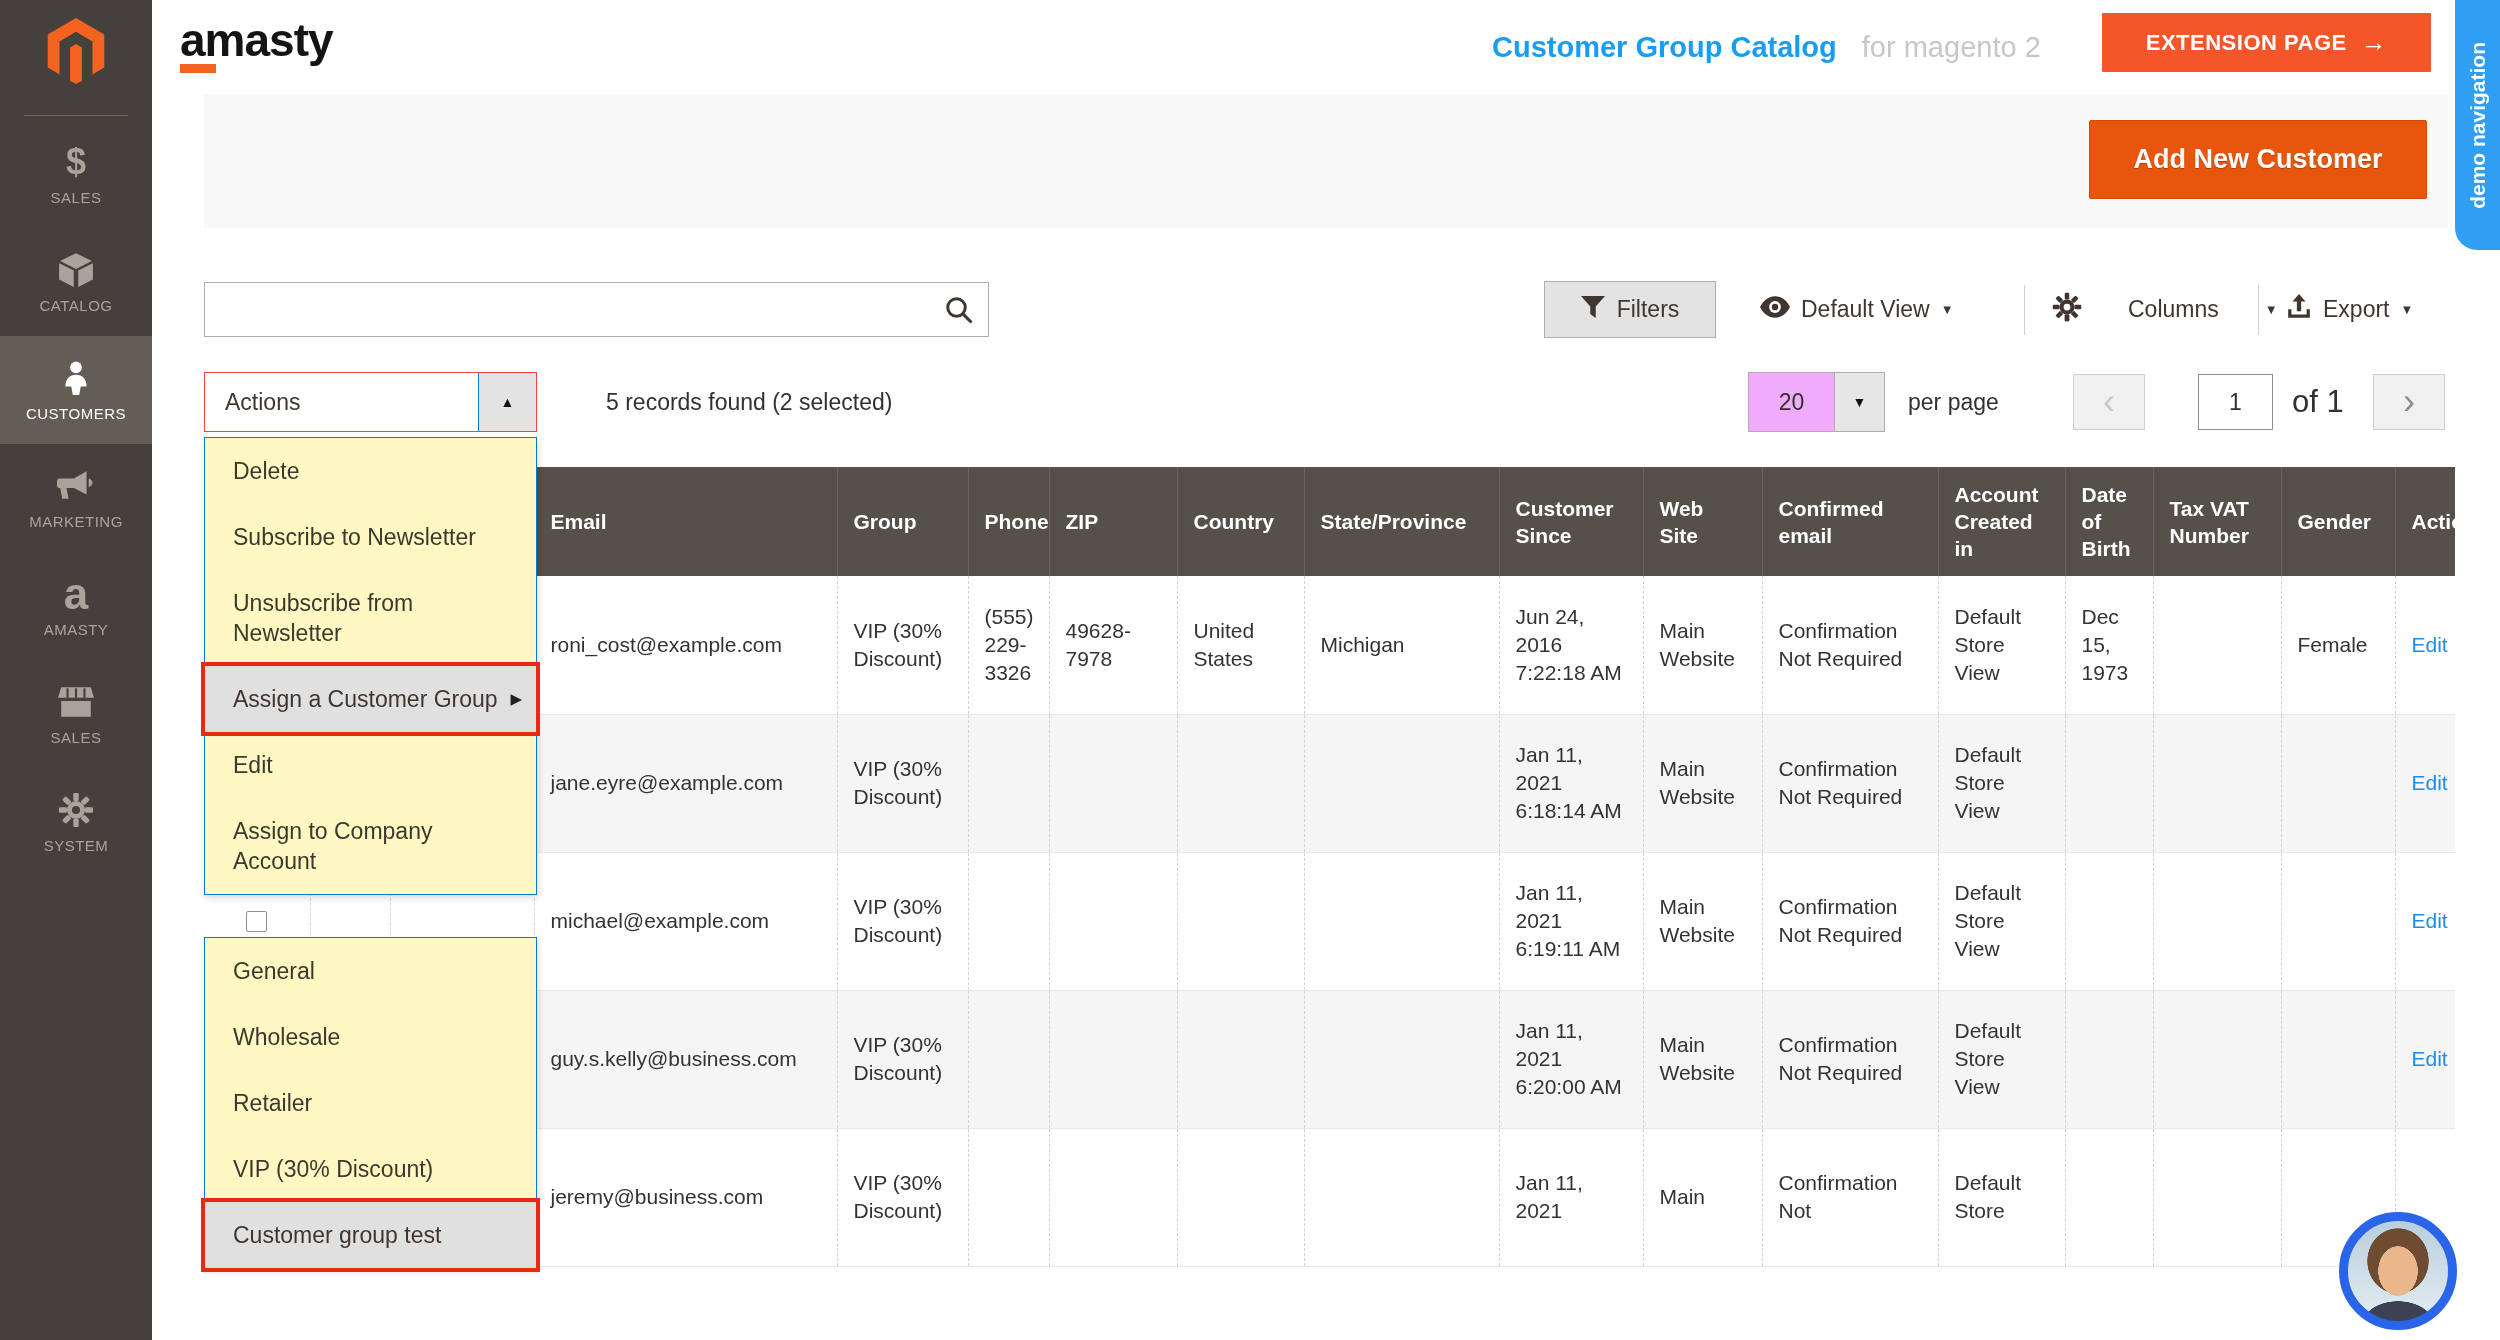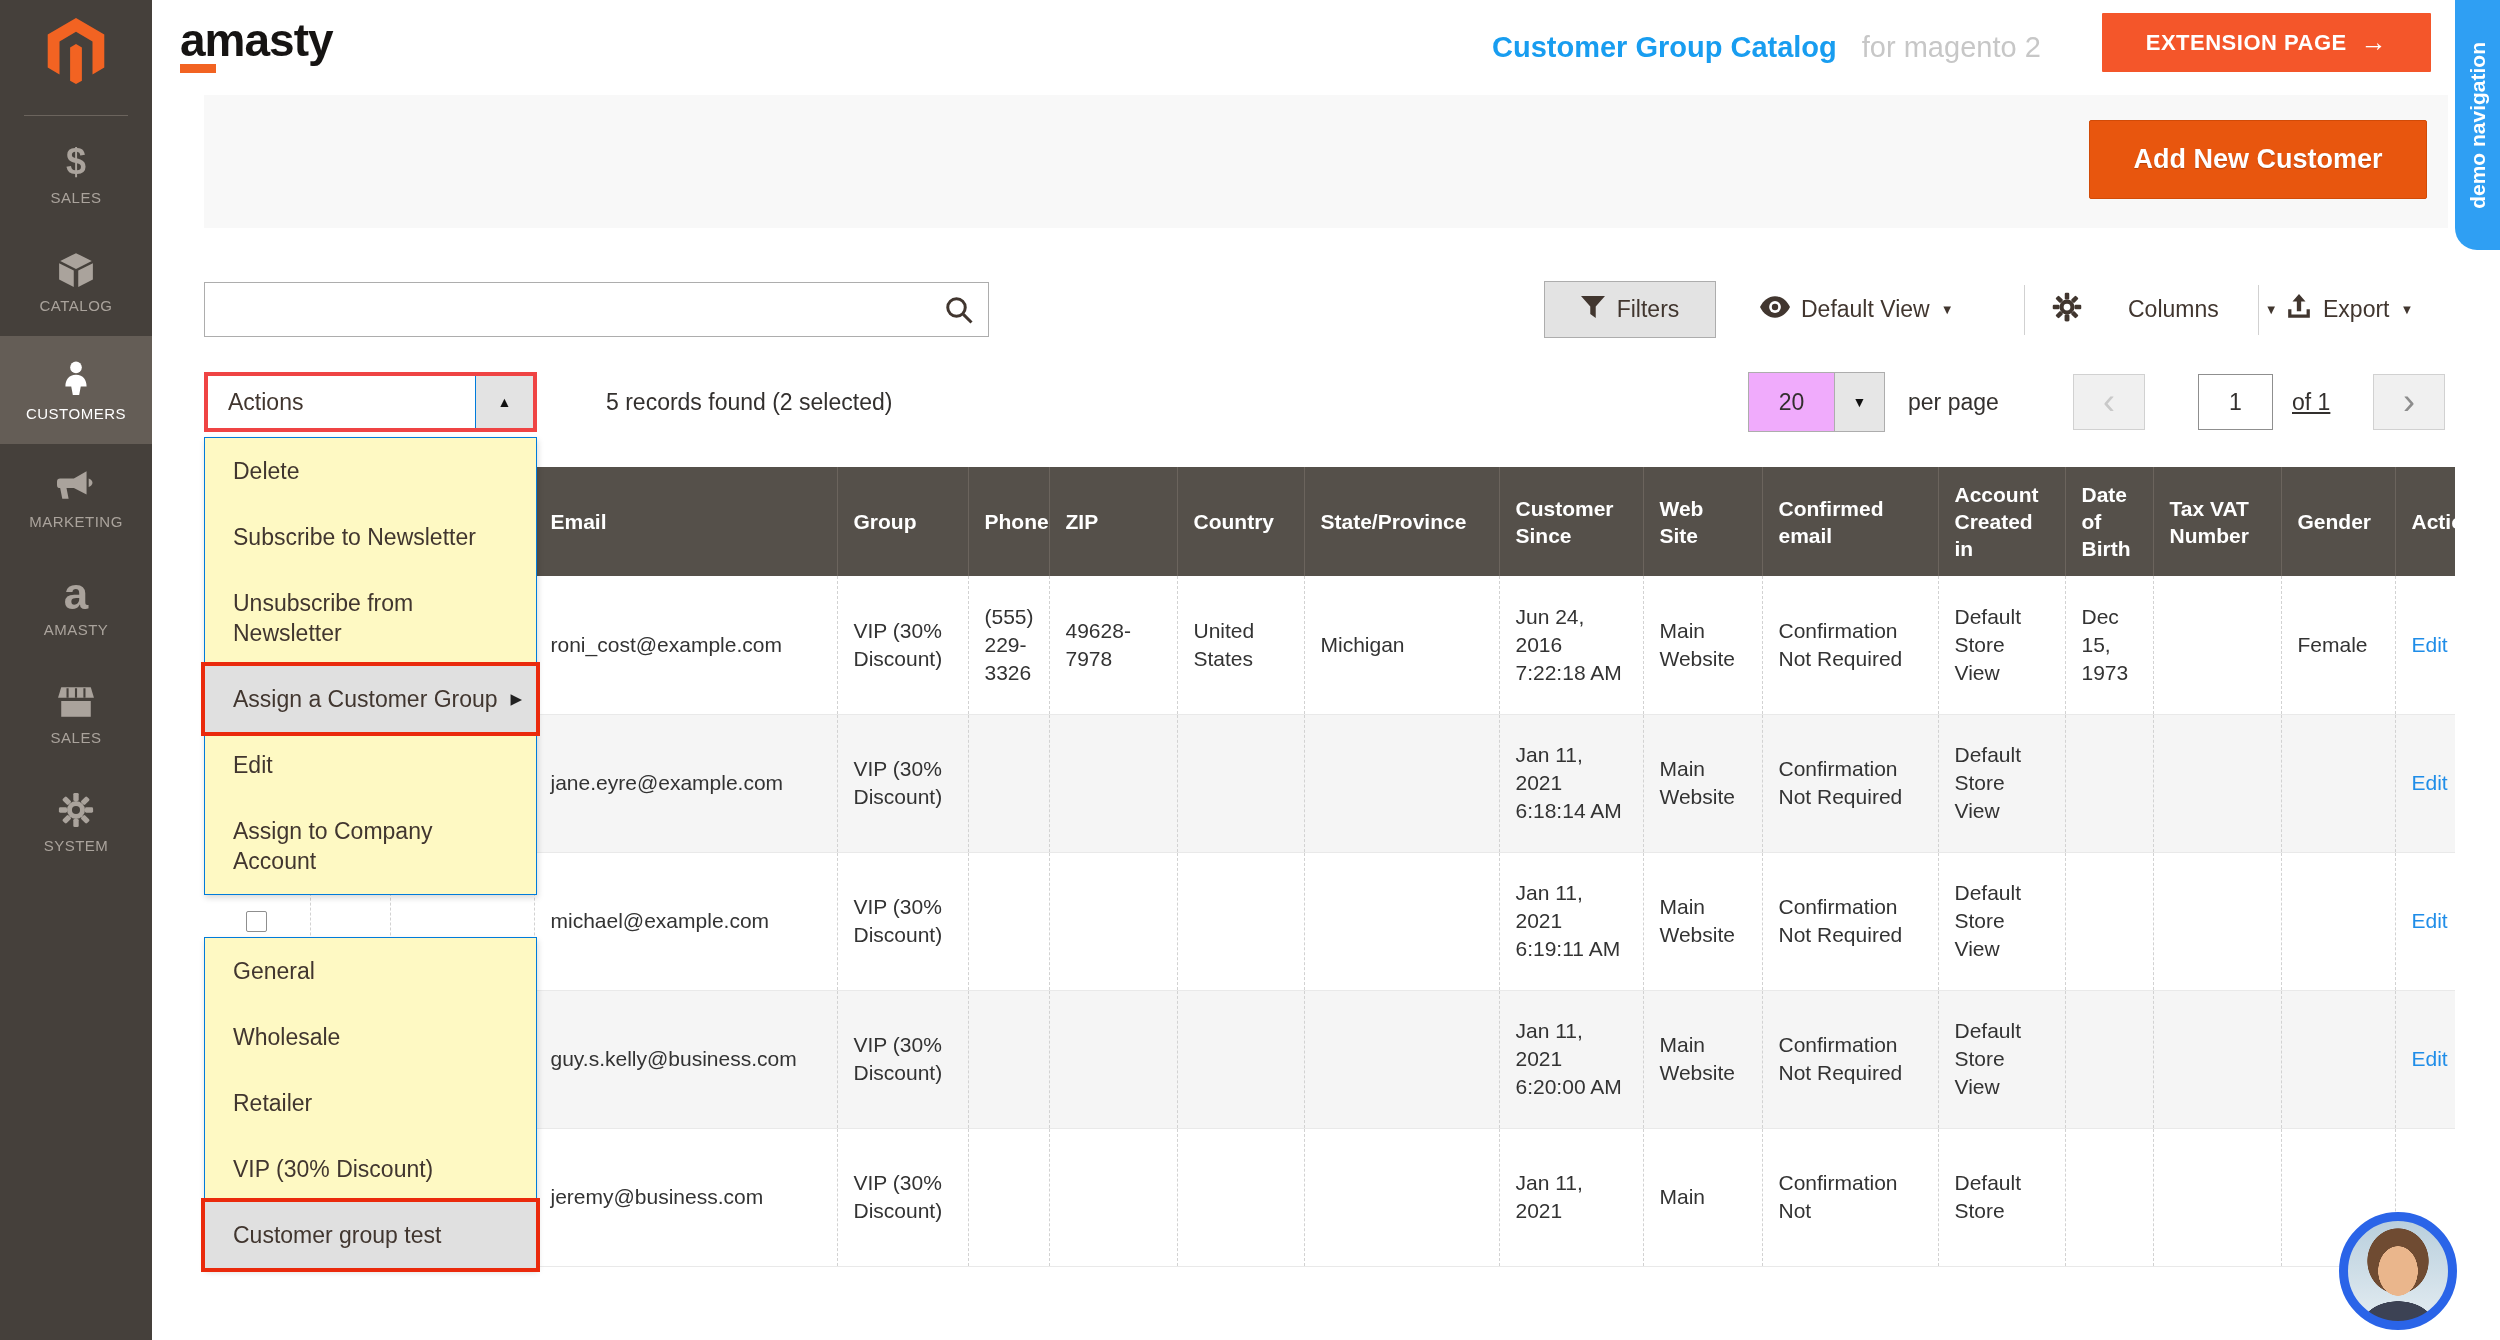--- a/index.html
+++ b/index.html
@@ -46,37 +46,37 @@
                     font-family:"Liberation Sans",sans-serif;font-size:24px;font-style:italic;color:#555;background:transparent;}
   .search-box input::placeholder{color:#8f8f8f;font-style:italic;}
   .search-ic{position:absolute;right:14px;top:12px;cursor:pointer;}
   .filters-btn{position:absolute;left:1544px;top:281px;width:172px;height:57px;background:#e3e3e3;border:1px solid #adadad;
                box-sizing:border-box;display:flex;align-items:center;justify-content:center;gap:12px;font-size:23px;color:#41362f;cursor:pointer;}
   .tool-ctl{position:absolute;top:281px;height:57px;display:flex;align-items:center;gap:11px;font-size:23px;color:#41362f;cursor:pointer;}
   .v-div{position:absolute;top:285px;height:50px;width:1px;background:#d1d1d1;}
   .caret{font-size:13px;color:#41362f;}
 
   
-  .actions-ctl{position:absolute;left:204px;top:372px;width:333px;height:60px;border:4px solid #ef4444;background:#fff;
+  .actions-ctl{position:absolute;left:204px;top:372px;width:333px;height:60px;border:1px solid #ef4444;background:#fff;
                box-sizing:border-box;display:flex;align-items:center;cursor:pointer;}
   .actions-ctl .alabel{padding-left:20px;font-size:23px;color:#41362f;flex:1;}
   .actions-ctl .acaret{width:57px;height:100%;background:#e3e3e3;border-left:1px solid #007bdb;display:flex;align-items:center;justify-content:center;font-size:14px;color:#111;}
   .records{position:absolute;left:606px;top:372px;height:60px;display:flex;align-items:center;font-size:23px;color:#33302e;}
   .pp-select{position:absolute;left:1748px;top:372px;width:137px;height:60px;border:1px solid #adadad;background:#f0abfc;
              box-sizing:border-box;display:flex;cursor:pointer;}
   .pp-select .val{flex:1;display:flex;align-items:center;justify-content:center;font-size:23px;color:#33302e;}
   .pp-select .pcaret{width:49px;background:#e6e6e6;border-left:1px solid #adadad;display:flex;align-items:center;justify-content:center;font-size:14px;color:#111;}
   .pp-label{position:absolute;left:1908px;top:372px;height:60px;display:flex;align-items:center;font-size:23px;color:#33302e;}
   .pg-btn{position:absolute;top:374px;width:72px;height:56px;background:#f0f0f0;border:1px solid #d1d1d1;box-sizing:border-box;
           display:flex;align-items:center;justify-content:center;font-size:36px;cursor:pointer;}
   .pg-btn.prev{left:2073px;color:#c9c9c9;}
   .pg-btn.next{left:2373px;color:#8d8d8d;}
   .pg-input{position:absolute;left:2198px;top:374px;width:75px;height:56px;border:1px solid #8f8f8f;box-sizing:border-box;
             text-align:center;font-size:23px;color:#33302e;font-family:"Liberation Sans",sans-serif;}
-  .pg-of{position:absolute;left:2292px;top:372px;height:60px;display:flex;align-items:center;font-size:23px;color:#33302e;text-decoration:underline;}
+  .pg-of{position:absolute;left:2292px;top:372px;height:60px;display:flex;align-items:center;font-size:31px;color:#33302e;}
 
   
   .grid-wrap{position:absolute;left:204px;top:467px;width:2251px;height:873px;overflow:hidden;}
   table.grid{border-collapse:collapse;table-layout:fixed;width:2311px;}
   table.grid th{background:#55504a;color:#fff;font-size:21px;font-weight:bold;text-align:left;vertical-align:middle;
                 padding:14px 16px;height:108px;border-right:1px solid #6b645d;box-sizing:border-box;line-height:27px;}
   table.grid td{font-size:21px;color:#333;vertical-align:middle;padding:14px 16px;height:138px;
                 border-right:1px dashed #d2d2d2;border-bottom:1px solid #e9e9e9;box-sizing:border-box;line-height:28px;background:#fff;}
   table.grid tr:nth-child(even) td{background:#f5f5f5;}
   .checkbox{width:19px;height:19px;border:1px solid #8f8f8f;border-radius:2px;background:#fff;margin:0 auto;cursor:pointer;}

